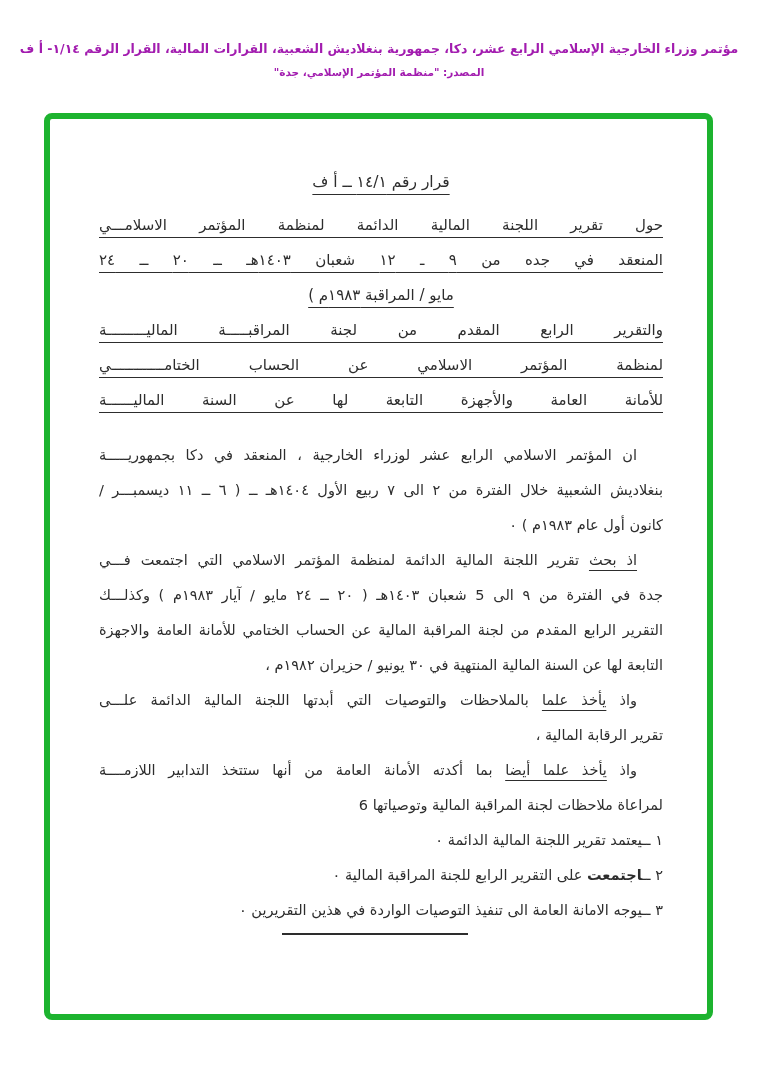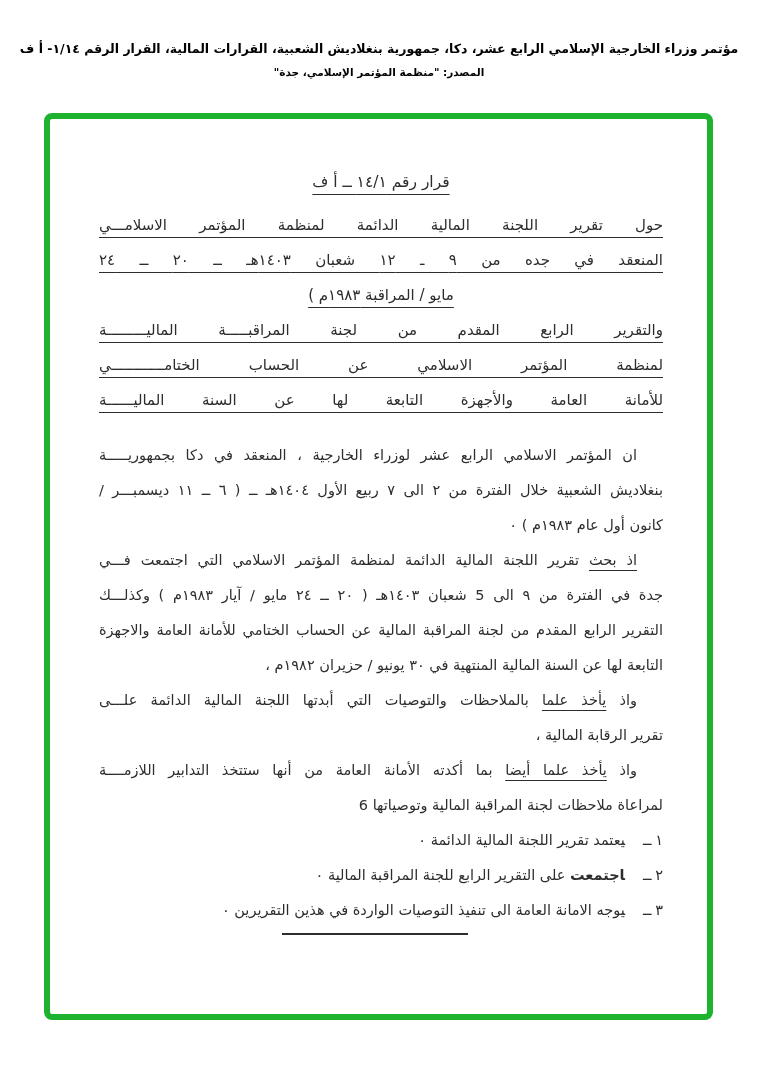--- a/index.html
+++ b/index.html
@@ -16,21 +16,21 @@
     overflow: hidden;
   }
   
   .page-header {
     position: absolute;
     top: 40px;
     left: 0;
     width: 758px;
     text-align: center;
     direction: rtl;
-    color: #000000;
+    color: #a21caf;
   }
   .ph1 {
     font-size: 12.5px;
     font-weight: bold;
     line-height: 17px;
     margin-bottom: 8px;
   }
   .ph2 {
     font-size: 10.5px;
     font-weight: bold;
@@ -79,21 +79,21 @@
   .bline { text-align: right; }
   .bline:not(.last) { text-align-last: justify; }
   .bline.first { text-indent: 26px; }
   u {
     text-underline-offset: 5px;
     text-decoration-thickness: 1px;
   }
   b { font-weight: 700; }
   
   .litem { text-align: right; }
-  .litem .num { margin-left: 18px; font-family: Liberation Serif, serif; }
+  .litem .num { margin-left: 0; }
   
   .divider {
     width: 186px;
     height: 2px;
     background: #2d2d2d;
     margin: 5px auto 0 auto;
     transform: translateX(-6px);
   }
 </style>
 </head>

